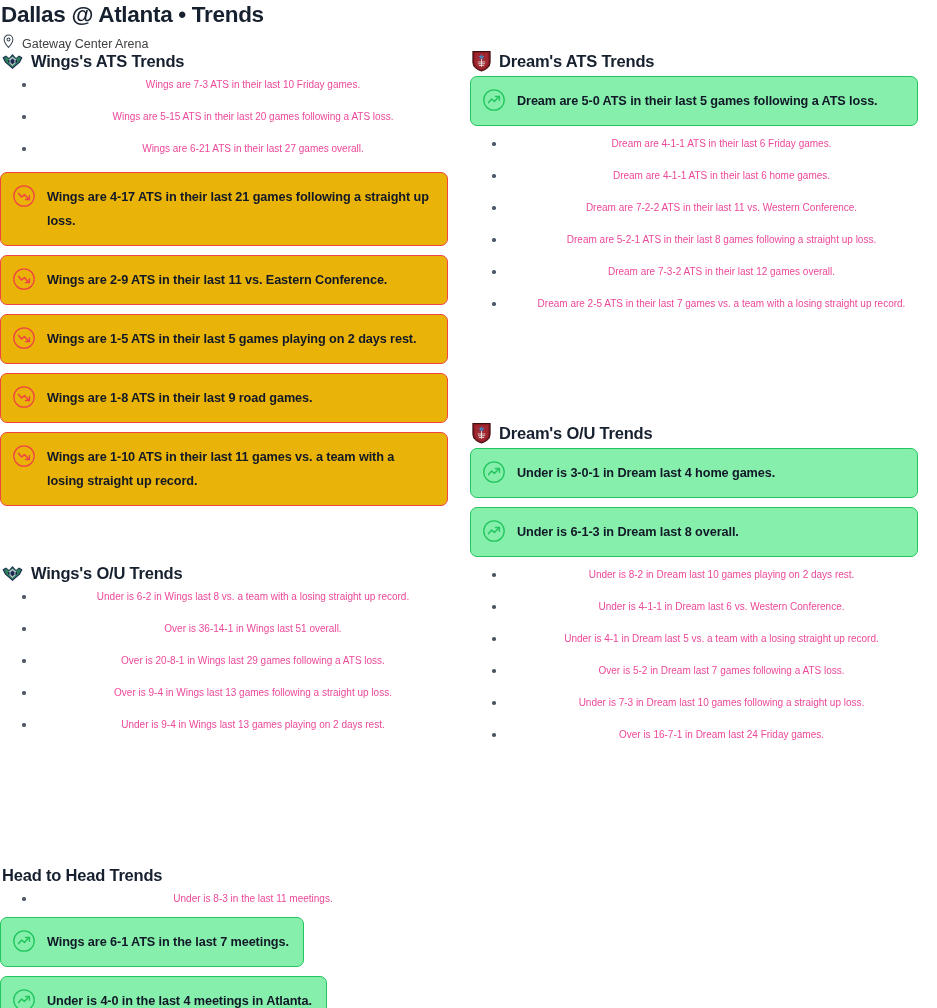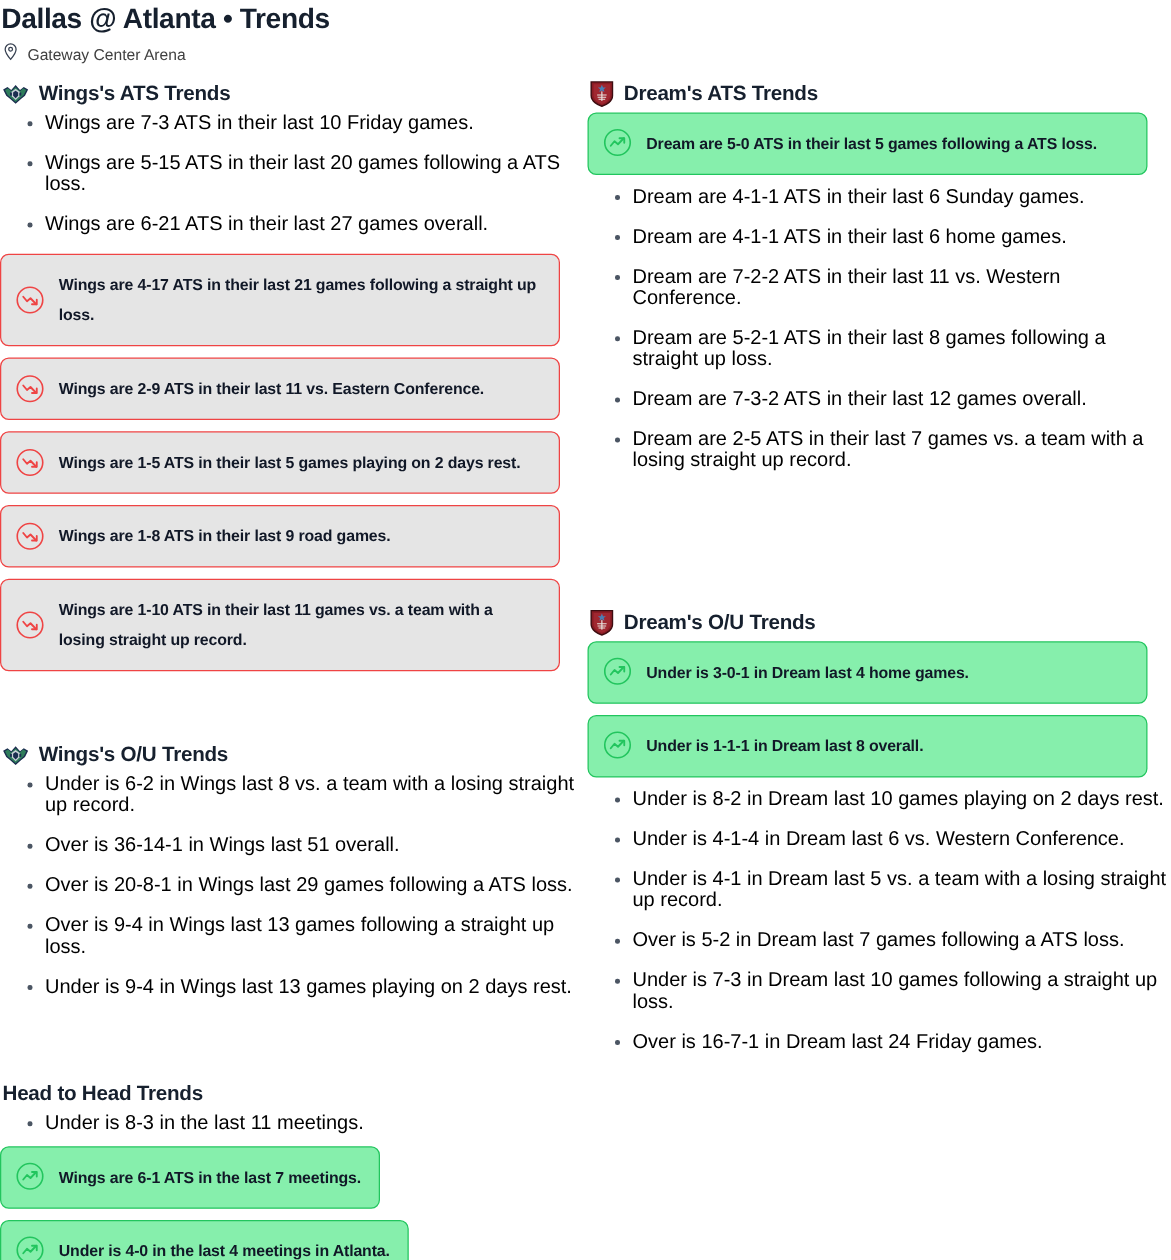--- a/index.html
+++ b/index.html
@@ -41,21 +41,20 @@
     font-size: 12.5px;
     color: #404040;
     line-height: 16px;
   }
   .pin-icon { display: block; flex: 0 0 auto; }
 
   
   .columns {
     display: flex;
     gap: 0;
-    margin-top: 14px;
   }
   .col-left { width: 470px; flex: 0 0 470px; }
   .col-right { width: 467px; flex: 0 0 467px; }
 
   .section { position: relative; }
 
   .section-head {
     display: flex;
     align-items: center;
     gap: 8px;
@@ -75,25 +74,26 @@
   .logo-shield { width: 19px; height: 22px; flex: 0 0 auto; display: block; }
 
   
   ul.trend-list {
     list-style: none;
     margin: 0;
     padding: 0 0 0 21px;
   }
   ul.trend-list li {
     position: relative;
-    font-size: 16px;
-    color: #000000;
+    font-size: 10px;
+    color: #ec4899;
     line-height: 17px;
     padding: 0 0 0 15px;
     margin: 0 0 15px 0;
+    text-align: center;
   }
   ul.trend-list li:before {
     content: "";
     position: absolute;
     left: 1px;
     top: 7px;
     width: 3.6px;
     height: 3.6px;
     border-radius: 50%;
     background: #4b5563;
@@ -112,23 +112,22 @@
   .callout .c-icon { flex: 0 0 auto; width: 24px; height: 24px; margin-top: -1px; }
   .callout .c-text {
     font-size: 12.7px;
     font-weight: bold;
     line-height: 24px;
     letter-spacing: -0.1px;
   }
   .callout.multiline .c-text { line-height: 24px; }
 
   .callout.neg {
-    background: #e5e5e5;
+    background: #eab308;
     border-color: #ef4444;
-    align-items: center;
   }
   .callout.neg .c-text { color: #111827; }
 
   .callout.pos {
     background: #86efac;
     border-color: #22c55e;
   }
   .callout.pos .c-text { color: #111827; }
 
   .callout-block.left-width { width: 448px; }
@@ -298,21 +297,21 @@
                 <circle cx="12" cy="12" r="10.2" stroke="#22c55e" stroke-width="1.3" fill="none"></circle>
                 <polyline points="6.6,14.6 9.6,11 12.4,13.4 17,8.6" stroke="#22c55e" stroke-width="1.5" fill="none" stroke-linecap="round" stroke-linejoin="round"></polyline>
                 <polyline points="13.6,8.6 17.4,8.6 17.4,12.2" stroke="#22c55e" stroke-width="1.5" fill="none" stroke-linecap="round" stroke-linejoin="round"></polyline>
               </svg>
             </span>
             <span class="c-text">Dream are 5-0 ATS in their last 5 games following a ATS loss.</span>
           </div>
         </div>
 
         <ul class="trend-list">
-          <li>Dream are 4-1-1 ATS in their last 6 Sunday games.</li>
+          <li>Dream are 4-1-1 ATS in their last 6 Friday games.</li>
           <li>Dream are 4-1-1 ATS in their last 6 home games.</li>
           <li>Dream are 7-2-2 ATS in their last 11 vs. Western Conference.</li>
           <li>Dream are 5-2-1 ATS in their last 8 games following a straight up loss.</li>
           <li>Dream are 7-3-2 ATS in their last 12 games overall.</li>
           <li>Dream are 2-5 ATS in their last 7 games vs. a team with a losing straight up record.</li>
         </ul>
       </div>
 
       <div style="height:95px"></div>
 
@@ -343,27 +342,27 @@
           </div>
 
           <div class="callout pos">
             <span class="c-icon">
               <svg width="24" height="24" viewBox="0 0 24 24">
                 <circle cx="12" cy="12" r="10.2" stroke="#22c55e" stroke-width="1.3" fill="none"></circle>
                 <polyline points="6.6,14.6 9.6,11 12.4,13.4 17,8.6" stroke="#22c55e" stroke-width="1.5" fill="none" stroke-linecap="round" stroke-linejoin="round"></polyline>
                 <polyline points="13.6,8.6 17.4,8.6 17.4,12.2" stroke="#22c55e" stroke-width="1.5" fill="none" stroke-linecap="round" stroke-linejoin="round"></polyline>
               </svg>
             </span>
-            <span class="c-text">Under is 1-1-1 in Dream last 8 overall.</span>
+            <span class="c-text">Under is 6-1-3 in Dream last 8 overall.</span>
           </div>
         </div>
 
         <ul class="trend-list">
           <li>Under is 8-2 in Dream last 10 games playing on 2 days rest.</li>
-          <li>Under is 4-1-4 in Dream last 6 vs. Western Conference.</li>
+          <li>Under is 4-1-1 in Dream last 6 vs. Western Conference.</li>
           <li>Under is 4-1 in Dream last 5 vs. a team with a losing straight up record.</li>
           <li>Over is 5-2 in Dream last 7 games following a ATS loss.</li>
           <li>Under is 7-3 in Dream last 10 games following a straight up loss.</li>
           <li>Over is 16-7-1 in Dream last 24 Friday games.</li>
         </ul>
       </div>
     </div>
   </div>
 
   <div class="h2h">

